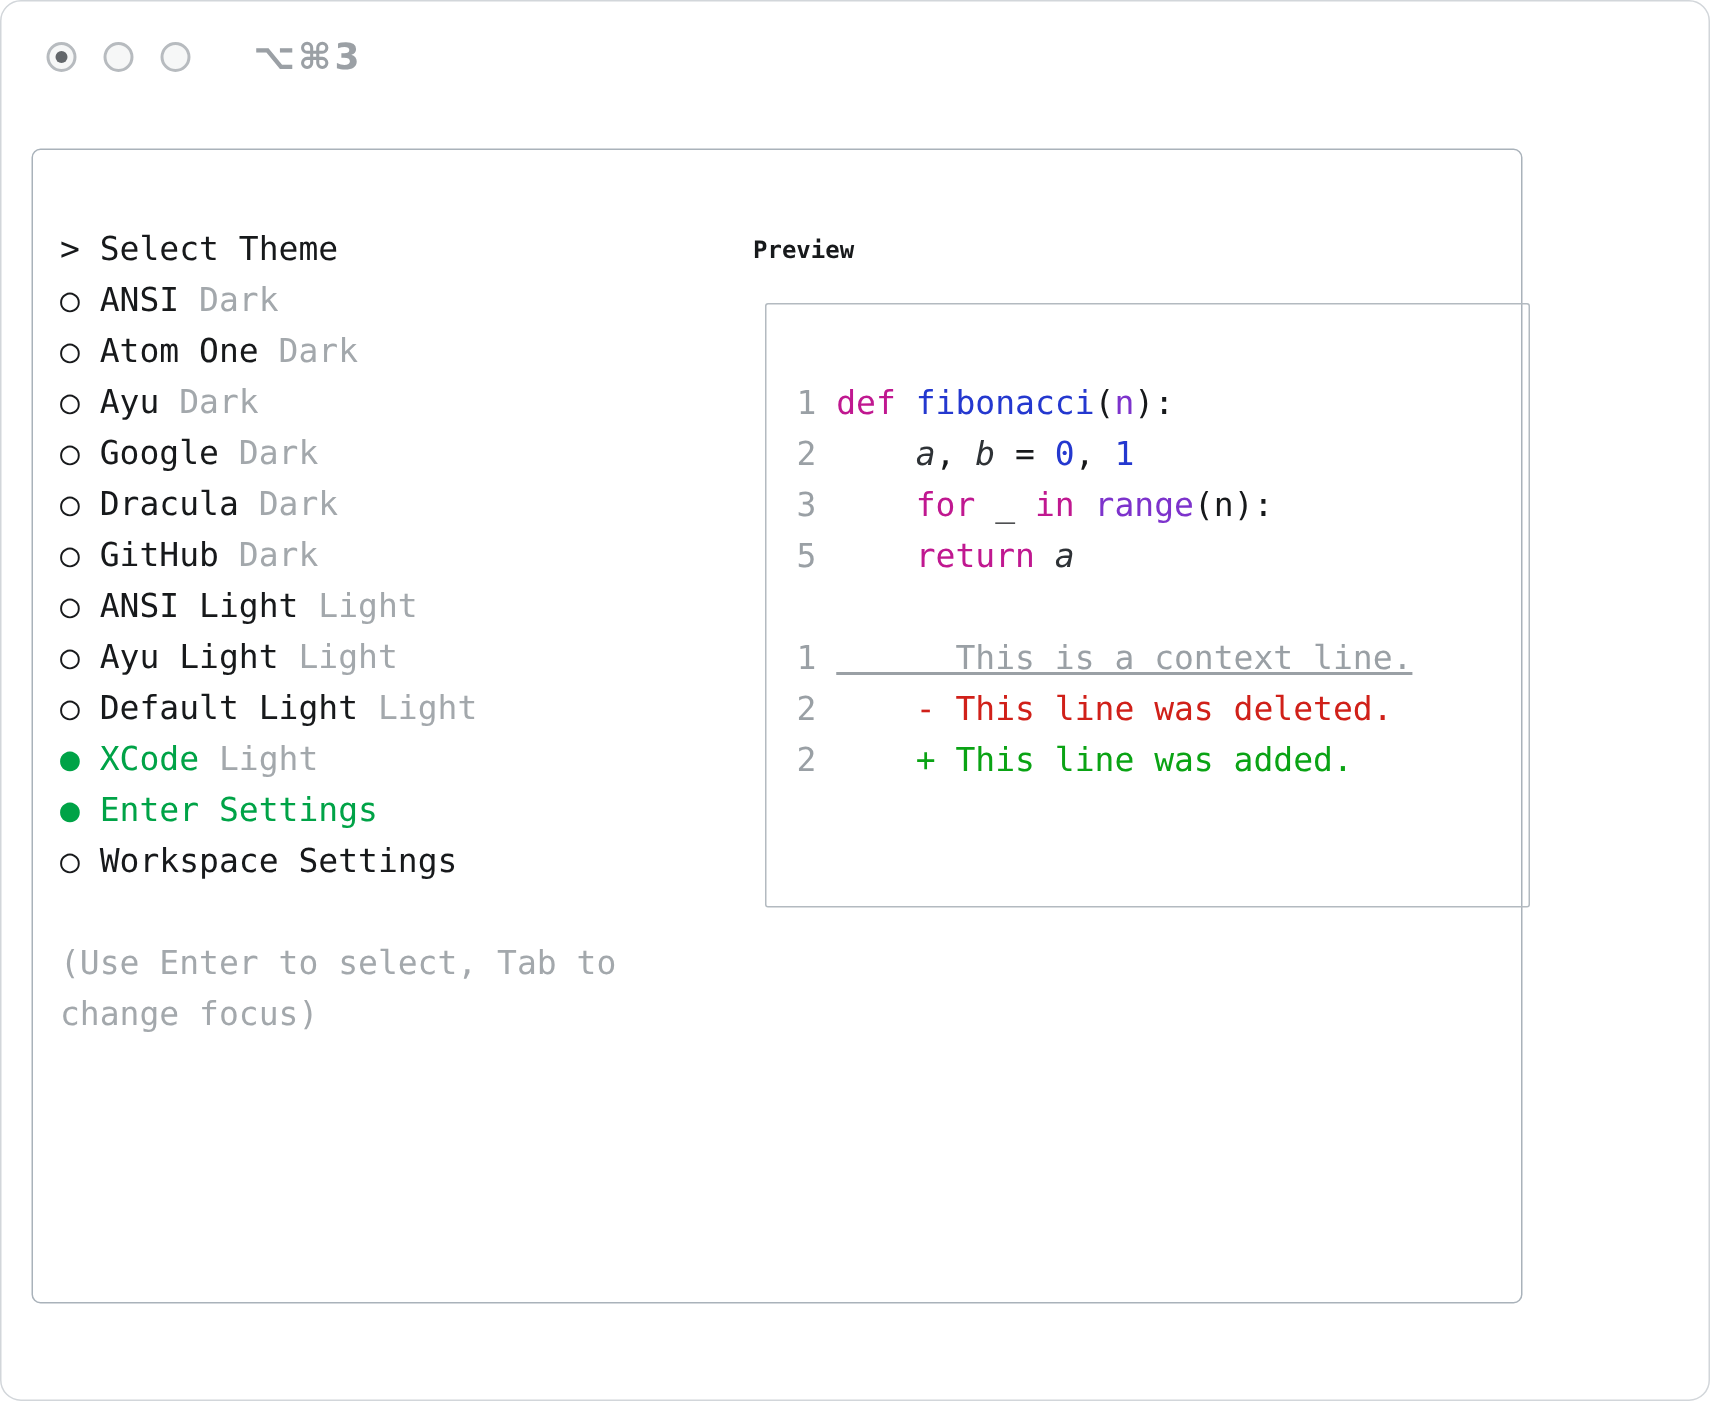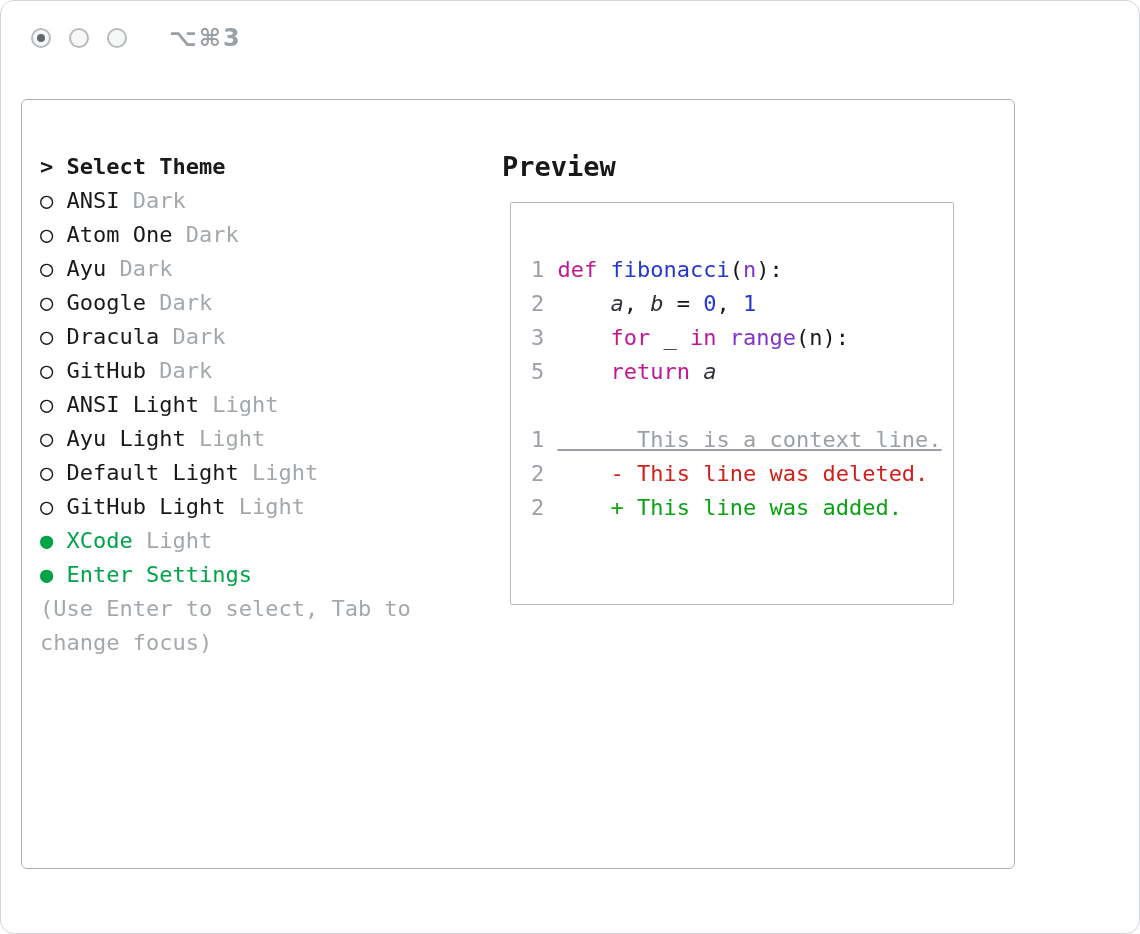--- a/index.html
+++ b/index.html
@@ -33,33 +33,33 @@
   .main-panel {
     position: absolute; left: 20px; top: 98px;
     width: 994px; height: 770px;
     border: 1px solid #a9b2ba; border-radius: 6px;
   }
   .left-col {
     position: absolute; left: 18px; top: 50px; width: 410px;
     font-size: 22px; line-height: 34px;
   }
   .row { display: block; }
-  .sel-title, .apply-title { font-weight: bold; }
+  .sel-title, .apply-title { font-weight: normal; }
   .apply-title { margin-top: 34px; }
   .variant { color: var(--muted_gray); }
   .theme.sel .bullet, .theme.sel .tname { color: var(--accent_green); }
   .opt.sel .bullet, .opt.sel .oname { color: var(--accent_green); }
-  .hint { color: var(--muted_gray); }
+  .hint { margin-top: 34px; color: var(--muted_gray); }
   .preview-title {
     position: absolute; left: 480px; top: 50px;
-    font-size: 27px; line-height: 34px; font-weight: bold;
+    font-size: 16px; line-height: 34px; font-weight: bold;
   }
   .preview-box {
     position: absolute; left: 488px; top: 102px;
-    width: 444px; height: 403px;
+    width: 510px; height: 403px;
     border: 1px solid #b3bac0; border-radius: 2px;
   }
   .code {
     position: absolute; left: 20px; top: 50px;
     font-size: 22px; line-height: 34px;
   }
   .cline { white-space: pre; }
   .ln  { color: var(--line_number_gray); }
   .tk.kw  { color: var(--keyword_magenta); }
   .tk.fn  { color: var(--function_blue); }
@@ -90,27 +90,27 @@
       <div>
           <div class="row theme"><span class="bullet">○</span> <span class="tname">ANSI</span> <span class="variant">Dark</span></div>
           <div class="row theme"><span class="bullet">○</span> <span class="tname">Atom One</span> <span class="variant">Dark</span></div>
           <div class="row theme"><span class="bullet">○</span> <span class="tname">Ayu</span> <span class="variant">Dark</span></div>
           <div class="row theme"><span class="bullet">○</span> <span class="tname">Google</span> <span class="variant">Dark</span></div>
           <div class="row theme"><span class="bullet">○</span> <span class="tname">Dracula</span> <span class="variant">Dark</span></div>
           <div class="row theme"><span class="bullet">○</span> <span class="tname">GitHub</span> <span class="variant">Dark</span></div>
           <div class="row theme"><span class="bullet">○</span> <span class="tname">ANSI Light</span> <span class="variant">Light</span></div>
           <div class="row theme"><span class="bullet">○</span> <span class="tname">Ayu Light</span> <span class="variant">Light</span></div>
           <div class="row theme"><span class="bullet">○</span> <span class="tname">Default Light</span> <span class="variant">Light</span></div>
-          <div class="row theme"><span class="bullet">○</span> <span class="tname">GitHub Light</span> <span class="variant">Light</span></div>
           <div class="row theme sel"><span class="bullet">●</span> <span class="tname">XCode</span> <span class="variant">Light</span></div>
         </div>
 
 
       <div>
           <div class="row opt sel"><span class="bullet">●</span> <span class="oname">Enter Settings</span></div>
+          <div class="row opt"><span class="bullet">○</span> <span class="oname">Workspace Settings</span></div>
         </div>
 
       <div class="hint">(Use Enter to select, Tab to change focus)</div>
     </div>
 
     <div class="preview-title">Preview</div>
 
     <div class="preview-box">
       <div class="code">
           <div class="cline"><span class="ln">1</span> <span class="tk kw">def</span><span class="tk "> </span><span class="tk fn">fibonacci</span><span class="tk ">(</span><span class="tk pm">n</span><span class="tk ">):</span></div>

